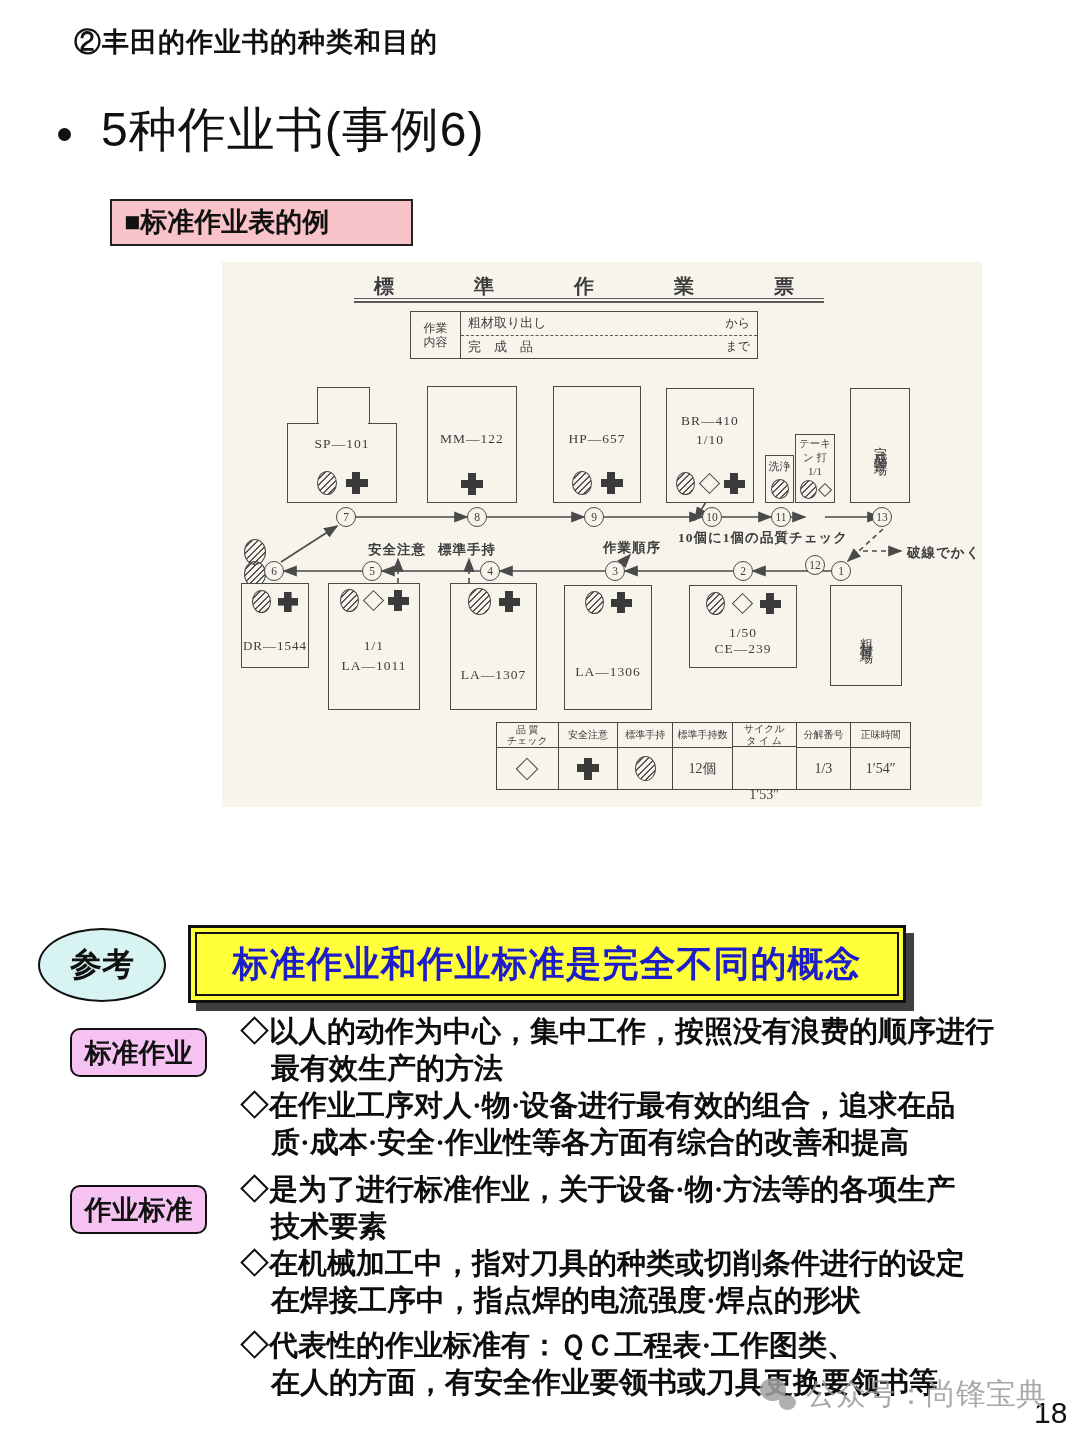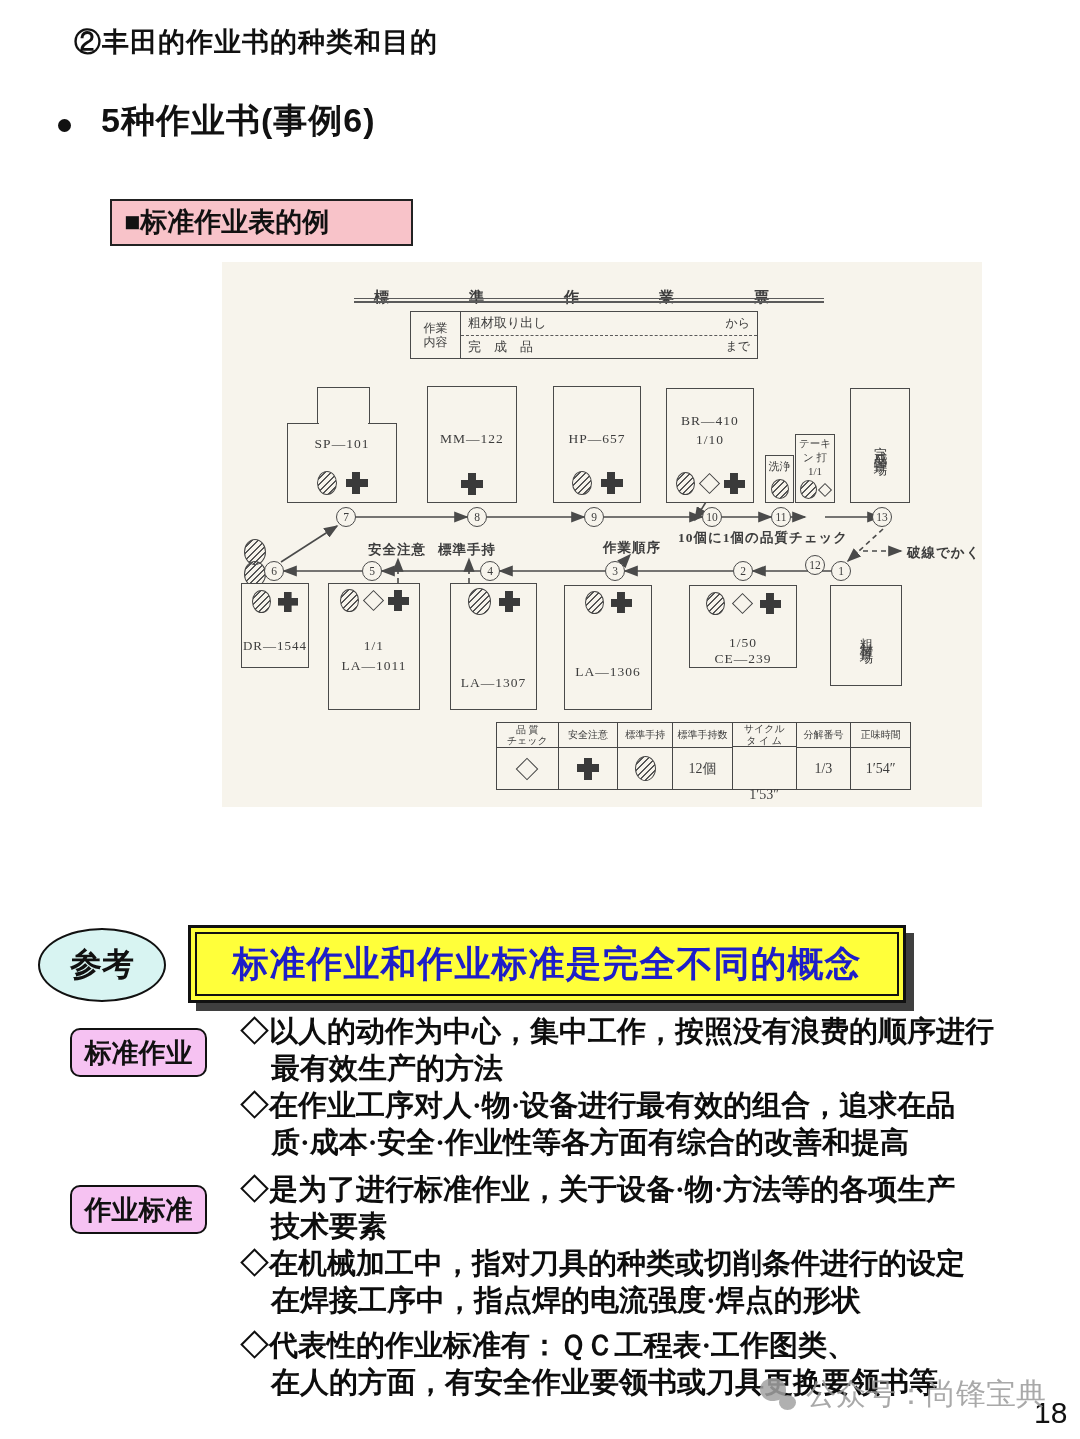--- a/index.html
+++ b/index.html
@@ -5,28 +5,28 @@
   html,body{margin:0;padding:0;background:#fff;}
   .page{position:relative;width:1080px;height:1439px;background:#fff;overflow:hidden;
         font-family:"Liberation Sans",sans-serif;color:#111;}
   .page *{box-sizing:border-box;}
   .abs{position:absolute;}
 
   
   .heading{position:absolute;left:74px;top:24px;font-size:27px;font-weight:700;letter-spacing:1px;}
   .bullet-row{position:absolute;left:58px;top:98px;display:flex;align-items:center;}
   .bullet-dot{width:13px;height:13px;background:#111;border-radius:50%;margin-right:30px;margin-top:8px;flex:none;}
-  .bullet-title{font-size:34px;font-weight:700;letter-spacing:1px;}
+  .bullet-title{font-size:48px;font-weight:400;letter-spacing:1px;}
   .example-label{position:absolute;left:110px;top:199px;width:303px;height:47px;background:var(--example-bg);
         border:2.5px solid #222;font-size:27px;font-weight:700;line-height:42px;padding-left:12px;}
 
   
   .sheet{position:absolute;left:222px;top:262px;width:760px;height:545px;background:var(--scan-bg);
         font-family:"Liberation Serif",serif;color:var(--ink);}
-  .sheet-title{position:absolute;left:152px;top:26px;font-size:15px;font-weight:600;letter-spacing:80px;white-space:nowrap;font-family:Liberation Serif, serif;}
+  .sheet-title{position:absolute;left:152px;top:11px;font-size:20px;font-weight:600;letter-spacing:80px;white-space:nowrap;font-family:Liberation Serif, serif;}
   .title-rule{position:absolute;left:132px;top:36px;width:470px;height:5px;
         border-top:1.6px solid #5a5a5a;border-bottom:2.6px solid #5a5a5a;}
   .wtable{position:absolute;left:188px;top:49px;width:348px;height:48px;border:1.7px solid #4a4a4a;display:flex;background:var(--scan-bg);}
   .wt-head{width:50px;border-right:1.7px solid #4a4a4a;display:flex;flex-direction:column;justify-content:center;align-items:center;
         font-size:12px;line-height:14px;}
   .wt-rows{flex:1;display:flex;flex-direction:column;}
   .wt-row{flex:1;display:flex;justify-content:space-between;align-items:center;padding:0 7px;font-size:13px;white-space:nowrap;}
   .wt-row.first{border-bottom:1.5px dashed #5a5a5a;}
   .wt-suffix{font-size:12px;}
 
@@ -224,21 +224,21 @@
     <div class="mbox" style="left:106px;top:321px;width:92px;height:127px;">
       <span class="icons" style="margin-top:5px;gap:7px;">
         <span class="hc" style="width:19px;height:23px;"></span>
         <span class="dia" style="width:15px;height:15px;"></span>
         <span class="cross" style="width:21px;height:21px;"></span>
       </span>
       <span class="mname" style="margin-top:26px;">1/1</span>
       <span class="mname" style="margin-top:4px;">LA—1011</span>
     </div>
 
-    <div class="mbox" style="left:228px;top:321px;width:87px;height:127px;gap:8px;">
+    <div class="mbox" style="left:228px;top:321px;width:87px;height:127px;">
       <span class="icons" style="margin-top:4px;gap:8px;">
         <span class="hc" style="width:23px;height:27px;"></span>
         <span class="cross" style="width:21px;height:21px;"></span>
       </span>
       <span class="mname" style="margin-top:52px;">LA—1307</span>
     </div>
 
     <div class="mbox" style="left:342px;top:323px;width:88px;height:125px;">
       <span class="icons" style="margin-top:5px;gap:7px;">
         <span class="hc" style="width:19px;height:23px;"></span>
@@ -246,21 +246,21 @@
       </span>
       <span class="mname" style="margin-top:50px;">LA—1306</span>
     </div>
 
     <div class="mbox" style="left:467px;top:323px;width:108px;height:83px;">
       <span class="icons" style="margin-top:6px;gap:10px;">
         <span class="hc" style="width:19px;height:23px;"></span>
         <span class="dia" style="width:15px;height:15px;"></span>
         <span class="cross" style="width:21px;height:21px;"></span>
       </span>
-      <span class="mname" style="margin-top:20px;">1/50</span>
+      <span class="mname" style="margin-top:10px;">1/50</span>
       <span class="mname">CE—239</span>
     </div>
 
     <div class="mbox" style="left:608px;top:323px;width:72px;height:101px;justify-content:center;">
       <span class="vtext">粗材置場</span>
     </div>
 
     <div class="legend">
       <div class="lcol" style="width:62px;">
         <div class="lh">品 質

